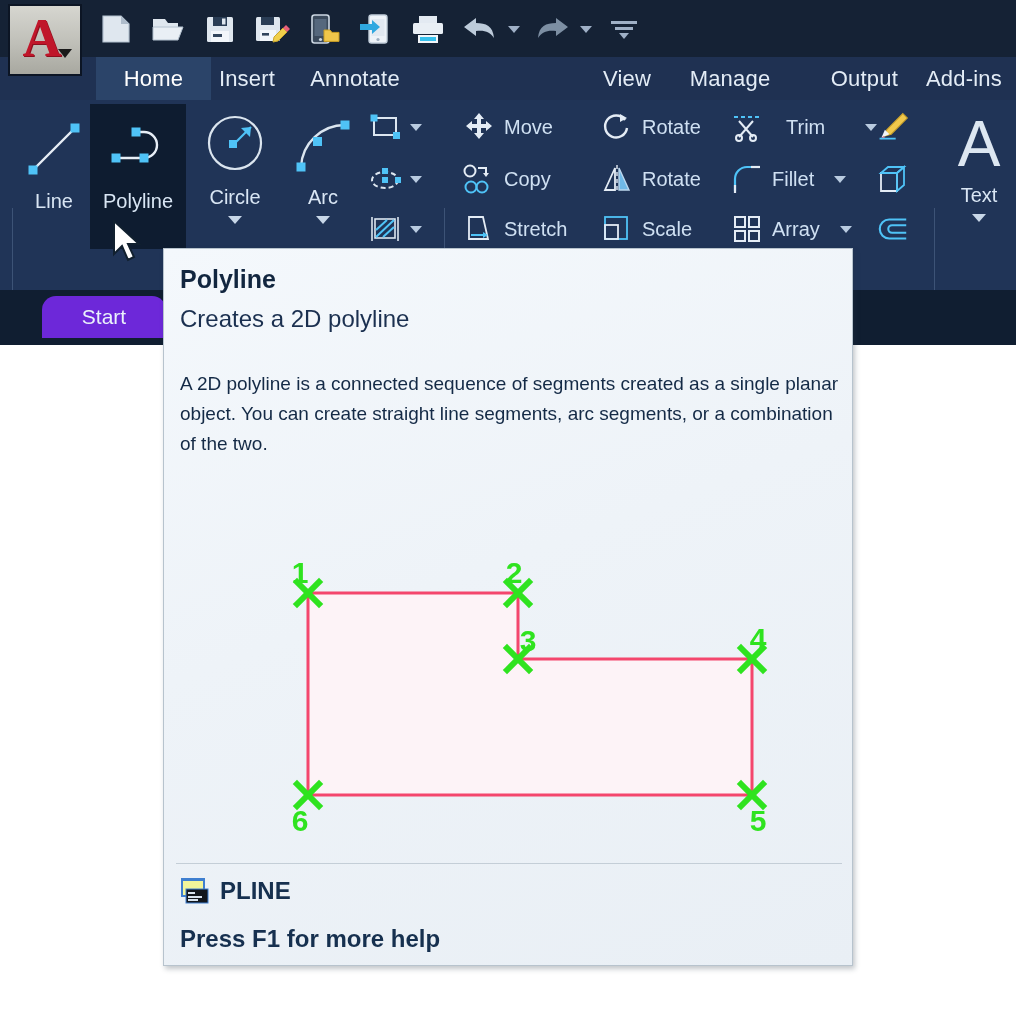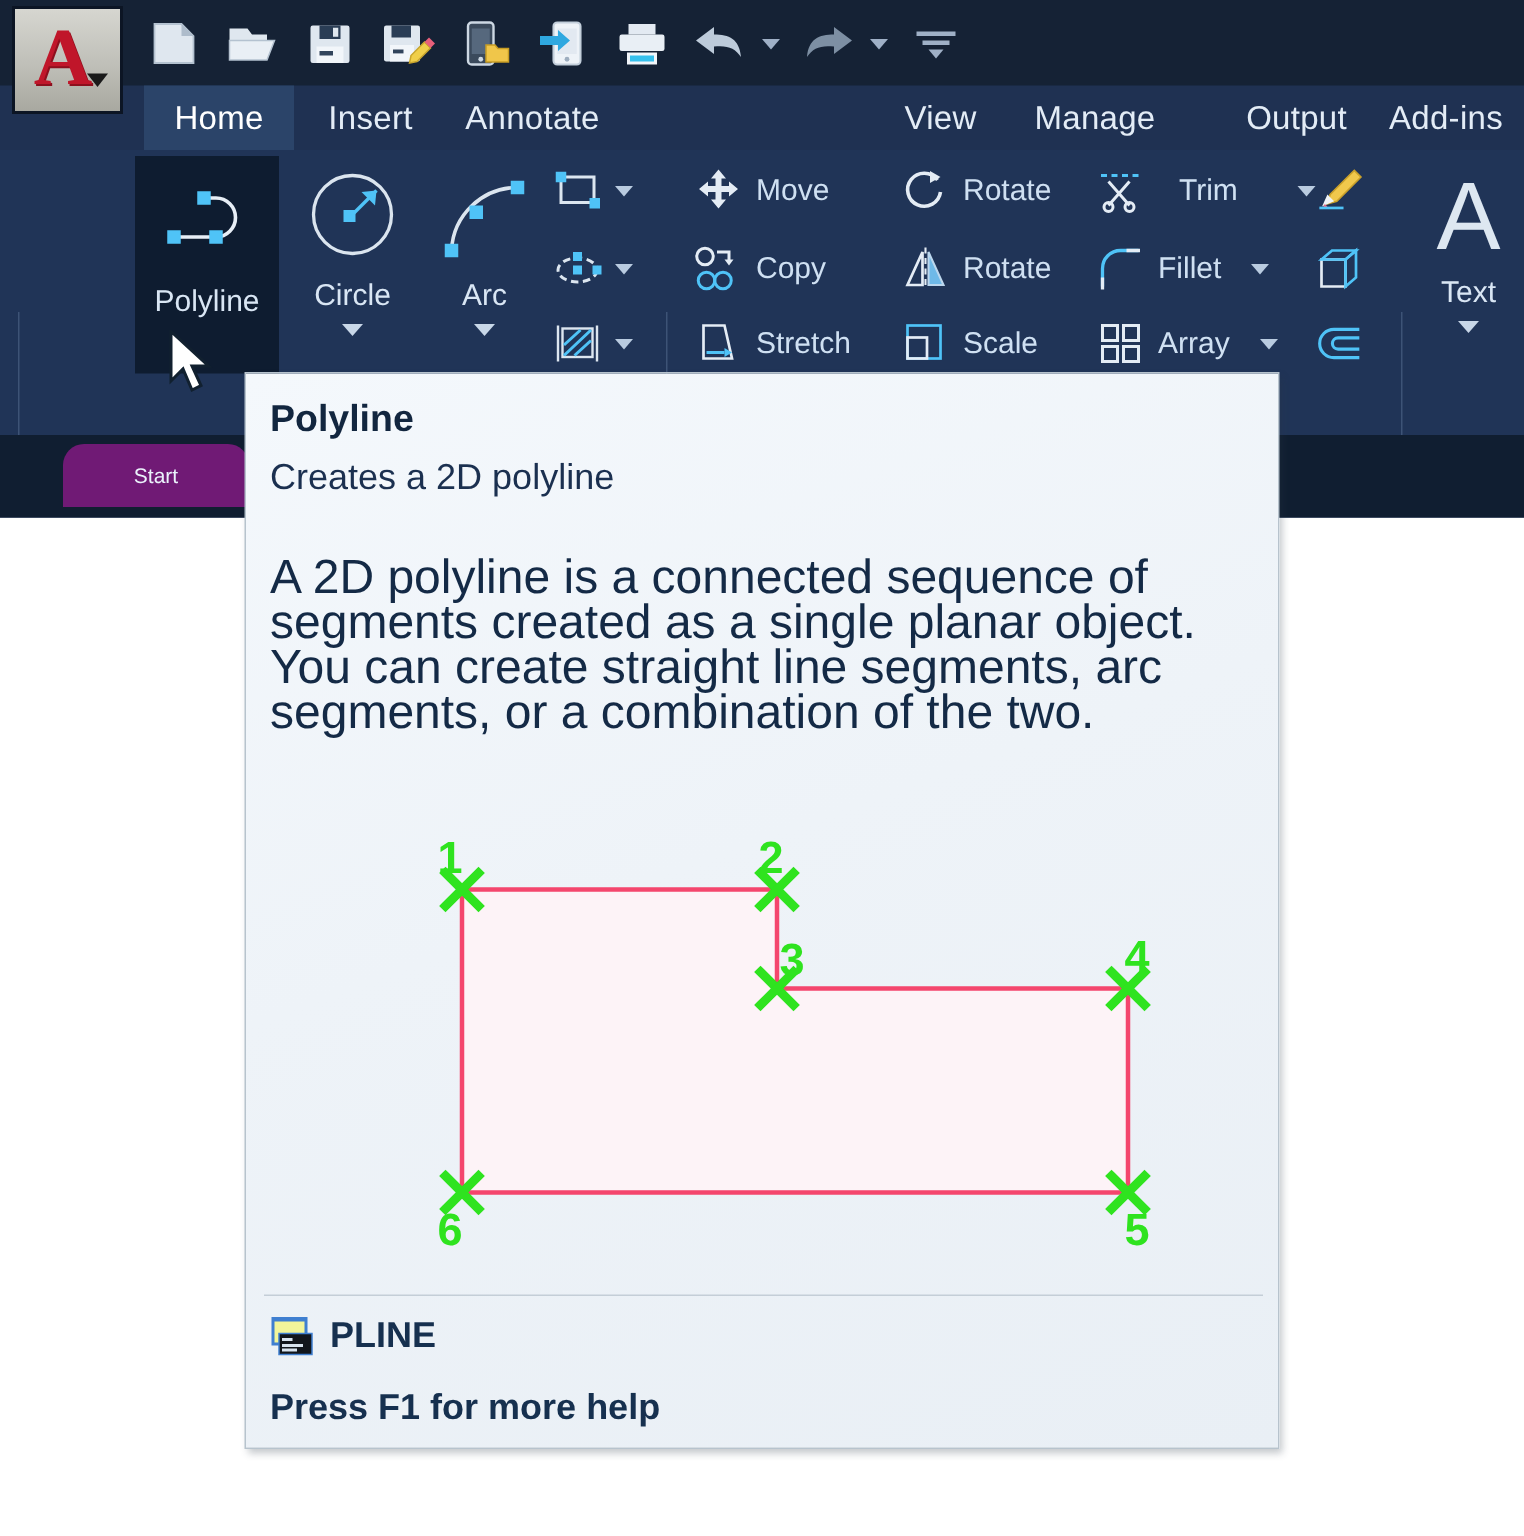--- a/index.html
+++ b/index.html
@@ -94,24 +94,24 @@
     border-top:7px solid #b9cbe0;
   }
 
   
   .doctabs{
     position:absolute; left:0; top:290px; width:1016px; height:55px;
     background:#101e31;
   }
   .doctab{
     position:absolute; left:42px; top:6px; width:124px; height:42px;
-    background:#701a75;
+    background:#6d28d9;
     border-radius:14px 14px 0 0;
     display:flex; align-items:center; justify-content:center;
-    color:#eaf2fb; font-size:14px;
+    color:#eaf2fb; font-size:21px;
   }
 
   
   .cursor{ position:absolute; left:112px; top:220px; width:34px; height:46px; }
 
   
   .tooltip{
     position:absolute; left:163px; top:248px; width:690px; height:718px;
     background:linear-gradient(160deg,#f4f8fc 0%, #eef3f8 45%, #e9eff5 100%);
     border:1px solid #b7c3cd;
@@ -120,21 +120,21 @@
   .tt-title{
     position:absolute; left:16px; top:16px;
     font-size:25px; font-weight:bold; color:#12263f;
   }
   .tt-sub{
     position:absolute; left:16px; top:56px;
     font-size:24px; color:#1b3050;
   }
   .tt-body{
     position:absolute; left:16px; top:120px; width:660px;
-    font-size:32px; line-height:30px; color:#142a46;
+    font-size:19px; line-height:30px; color:#142a46;
   }
   .tt-canvas{ position:absolute; left:0; top:260px; width:690px; height:340px; }
   .tt-rule{
     position:absolute; left:12px; top:614px; width:666px; height:1px; background:#c4ced7;
   }
   .tt-cmd{
     position:absolute; left:16px; top:628px; display:flex; align-items:center; gap:10px;
     font-size:24px; font-weight:bold; color:#16304f;
   }
   .tt-cmd .cmdico{ width:30px; height:28px; position:relative; }
@@ -238,21 +238,21 @@
       <div class="qat-ico">
         <svg width="30" height="26" viewBox="0 0 30 26">
           <rect x="2" y="5" width="26" height="3" fill="#9fb0c6"></rect>
           <rect x="6" y="11" width="18" height="3" fill="#9fb0c6"></rect>
           <path d="M10 17 h10 l-5 6 z" fill="#9fb0c6"></path>
         </svg>
       </div>
     </div>
 
     <div class="tabs">
-      <div class="tab active" style="left:96px;width:100px;text-align:center;">
+      <div class="tab active" style="left:96px;width:115px;text-align:center;">
           <span>Home</span>
         </div>
       <div class="tab" style="left:204px;width:86px;">
           <span>Insert</span>
         </div>
       <div class="tab" style="left:291px;width:128px;">
           <span>Annotate</span>
         </div>
       <div class="tab" style="left:590px;width:74px;">
           <span>View</span>
@@ -267,20 +267,30 @@
           <span>Add-ins</span>
         </div>
     </div>
 
     <div class="panels">
 
       <div class="panel-sep" style="left:12px;"></div>
       <div class="panel-sep" style="left:444px;"></div>
       <div class="panel-sep" style="left:934px;"></div>
 
+      <div class="bigbtn" style="left:18px; top:10px; width:72px;">
+        <span class="glyph">
+          <svg width="66" height="66" viewBox="0 0 66 66">
+            <line x1="12" y1="54" x2="54" y2="12" stroke="#e7eef6" stroke-width="2.4"></line>
+            <rect x="7.5" y="49.5" width="9" height="9" fill="#4fc3f7"></rect>
+            <rect x="49.5" y="7.5" width="9" height="9" fill="#4fc3f7"></rect>
+          </svg>
+        </span>
+        <span class="cap">Line</span>
+      </div>
 
       <div class="bigbtn hl" style="left:90px; top:4px; width:96px; height:145px; padding-top:6px;">
         <span class="glyph">
           <svg width="72" height="66" viewBox="0 0 72 66">
             <path d="M14 42 H42 A13 13 0 0 0 42 16 H34" fill="none" stroke="#e7eef6" stroke-width="2.4"></path>
             <rect x="9.5" y="37.5" width="9" height="9" fill="#4fc3f7"></rect>
             <rect x="37.5" y="37.5" width="9" height="9" fill="#4fc3f7"></rect>
             <rect x="29.5" y="11.5" width="9" height="9" fill="#4fc3f7"></rect>
           </svg>
         </span>

